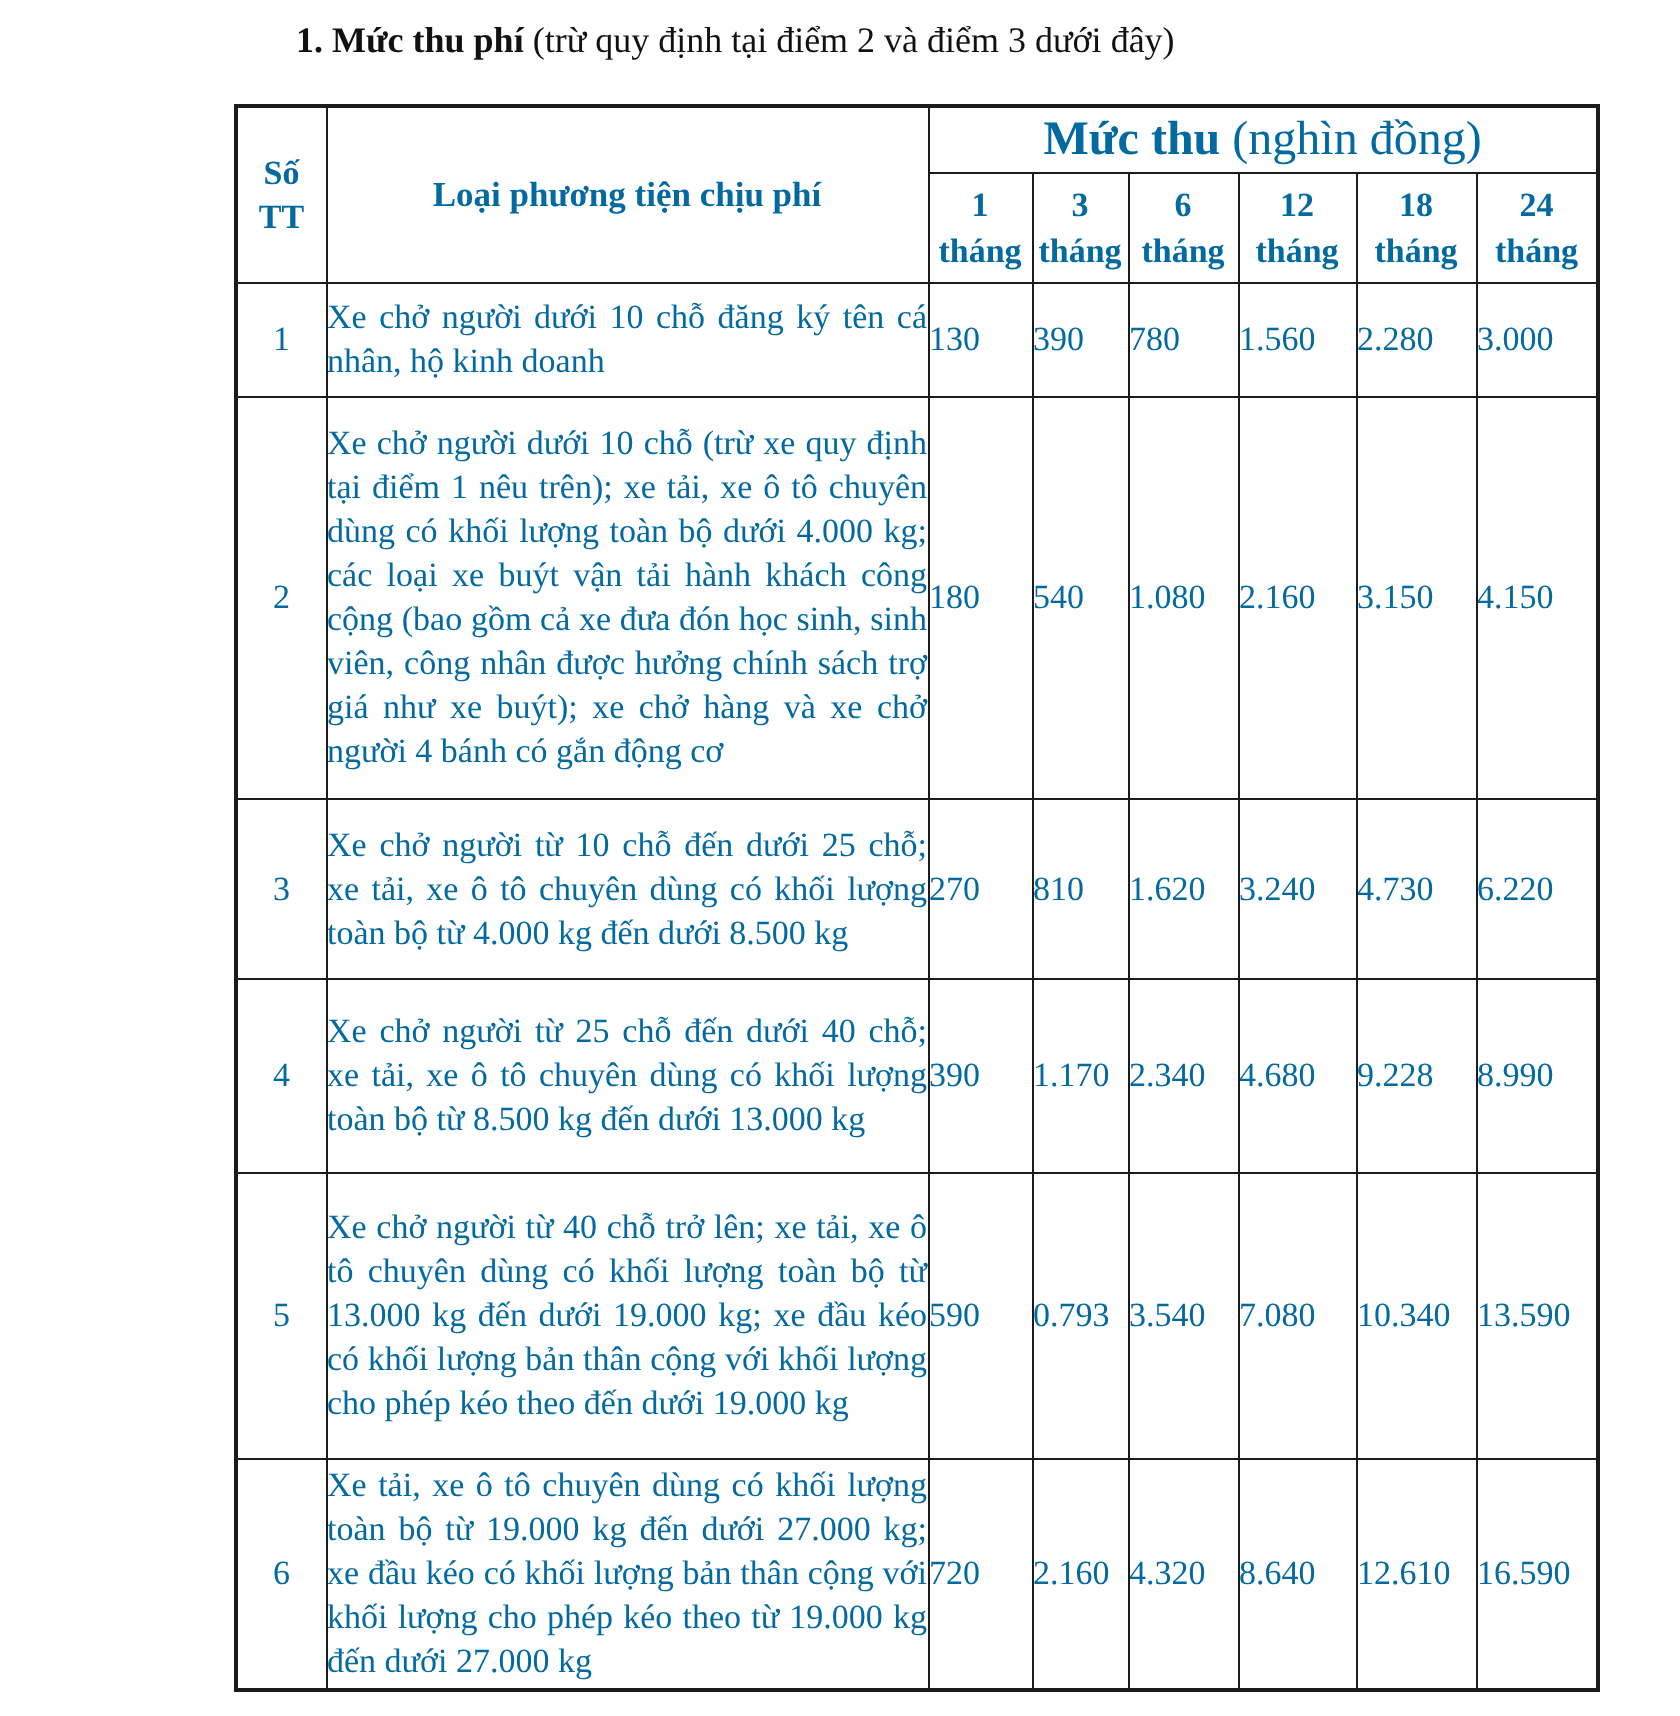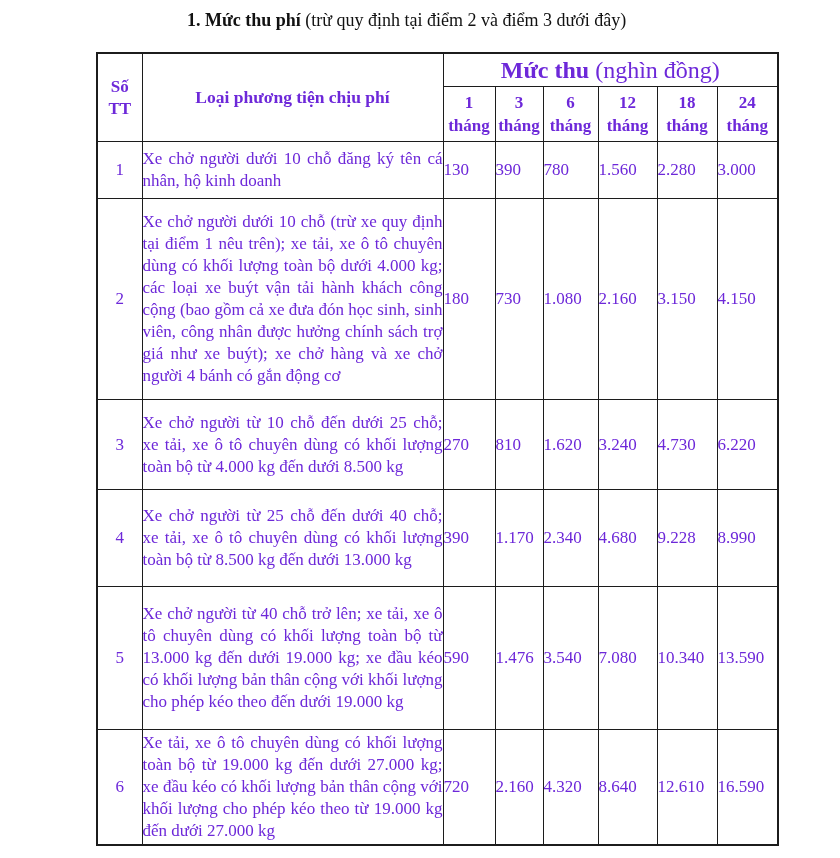--- a/index.html
+++ b/index.html
@@ -16,32 +16,31 @@
     color: #111111;
     overflow: hidden;
   }
   .doc-title {
     position: absolute;
     left: 148px;
     top: 8px;
     font-size: 18px;
     line-height: 24px;
     white-space: nowrap;
-    margin-left: 39px;
   }
   .doc-title .b { font-weight: bold; }
   table.fee-table {
     position: absolute;
-    left: 96px;
+    left: 117px;
     top: 52px;
     width: 681px;
     border-collapse: collapse;
     table-layout: fixed;
     font-size: 17px;
-    color: #6d28d9;
+    color: #0369a1;
   }
   table.fee-table th,
   table.fee-table td {
     border: 1.6px solid #1c1c1c;
     vertical-align: middle;
     padding: 0;
     overflow: hidden;
   }
   table.fee-table { border: 2.4px solid #1c1c1c; }
   th.c-stt { font-weight: bold; text-align: center; line-height: 22px; }
@@ -131,21 +130,21 @@
         <td class="num">390</td>
         <td class="num">780</td>
         <td class="num">1.560</td>
         <td class="num">2.280</td>
         <td class="num">3.000</td>
       </tr>
       <tr class="r2">
         <td class="stt">2</td>
         <td class="desc">Xe chở người dưới 10 chỗ (trừ xe quy định tại điểm 1 nêu trên); xe tải, xe ô tô chuyên dùng có khối lượng toàn bộ dưới 4.000 kg; các loại xe buýt vận tải hành khách công cộng (bao gồm cả xe đưa đón học sinh, sinh viên, công nhân được hưởng chính sách trợ giá như xe buýt); xe chở hàng và xe chở người 4 bánh có gắn động cơ</td>
         <td class="num">180</td>
-        <td class="num">730</td>
+        <td class="num">540</td>
         <td class="num">1.080</td>
         <td class="num">2.160</td>
         <td class="num">3.150</td>
         <td class="num">4.150</td>
       </tr>
       <tr class="r3">
         <td class="stt">3</td>
         <td class="desc">Xe chở người từ 10 chỗ đến dưới 25 chỗ; xe tải, xe ô tô chuyên dùng có khối lượng toàn bộ từ 4.000 kg đến dưới 8.500 kg</td>
         <td class="num">270</td>
         <td class="num">810</td>
@@ -161,21 +160,21 @@
         <td class="num">1.170</td>
         <td class="num">2.340</td>
         <td class="num">4.680</td>
         <td class="num">9.228</td>
         <td class="num">8.990</td>
       </tr>
       <tr class="r5">
         <td class="stt">5</td>
         <td class="desc">Xe chở người từ 40 chỗ trở lên; xe tải, xe ô tô chuyên dùng có khối lượng toàn bộ từ 13.000 kg đến dưới 19.000 kg; xe đầu kéo có khối lượng bản thân cộng với khối lượng cho phép kéo theo đến dưới 19.000 kg</td>
         <td class="num">590</td>
-        <td class="num">1.476</td>
+        <td class="num">0.793</td>
         <td class="num">3.540</td>
         <td class="num">7.080</td>
         <td class="num">10.340</td>
         <td class="num">13.590</td>
       </tr>
       <tr class="r6">
         <td class="stt">6</td>
         <td class="desc">Xe tải, xe ô tô chuyên dùng có khối lượng toàn bộ từ 19.000 kg đến dưới 27.000 kg; xe đầu kéo có khối lượng bản thân cộng với khối lượng cho phép kéo theo từ 19.000 kg đến dưới 27.000 kg</td>
         <td class="num">720</td>
         <td class="num">2.160</td>

